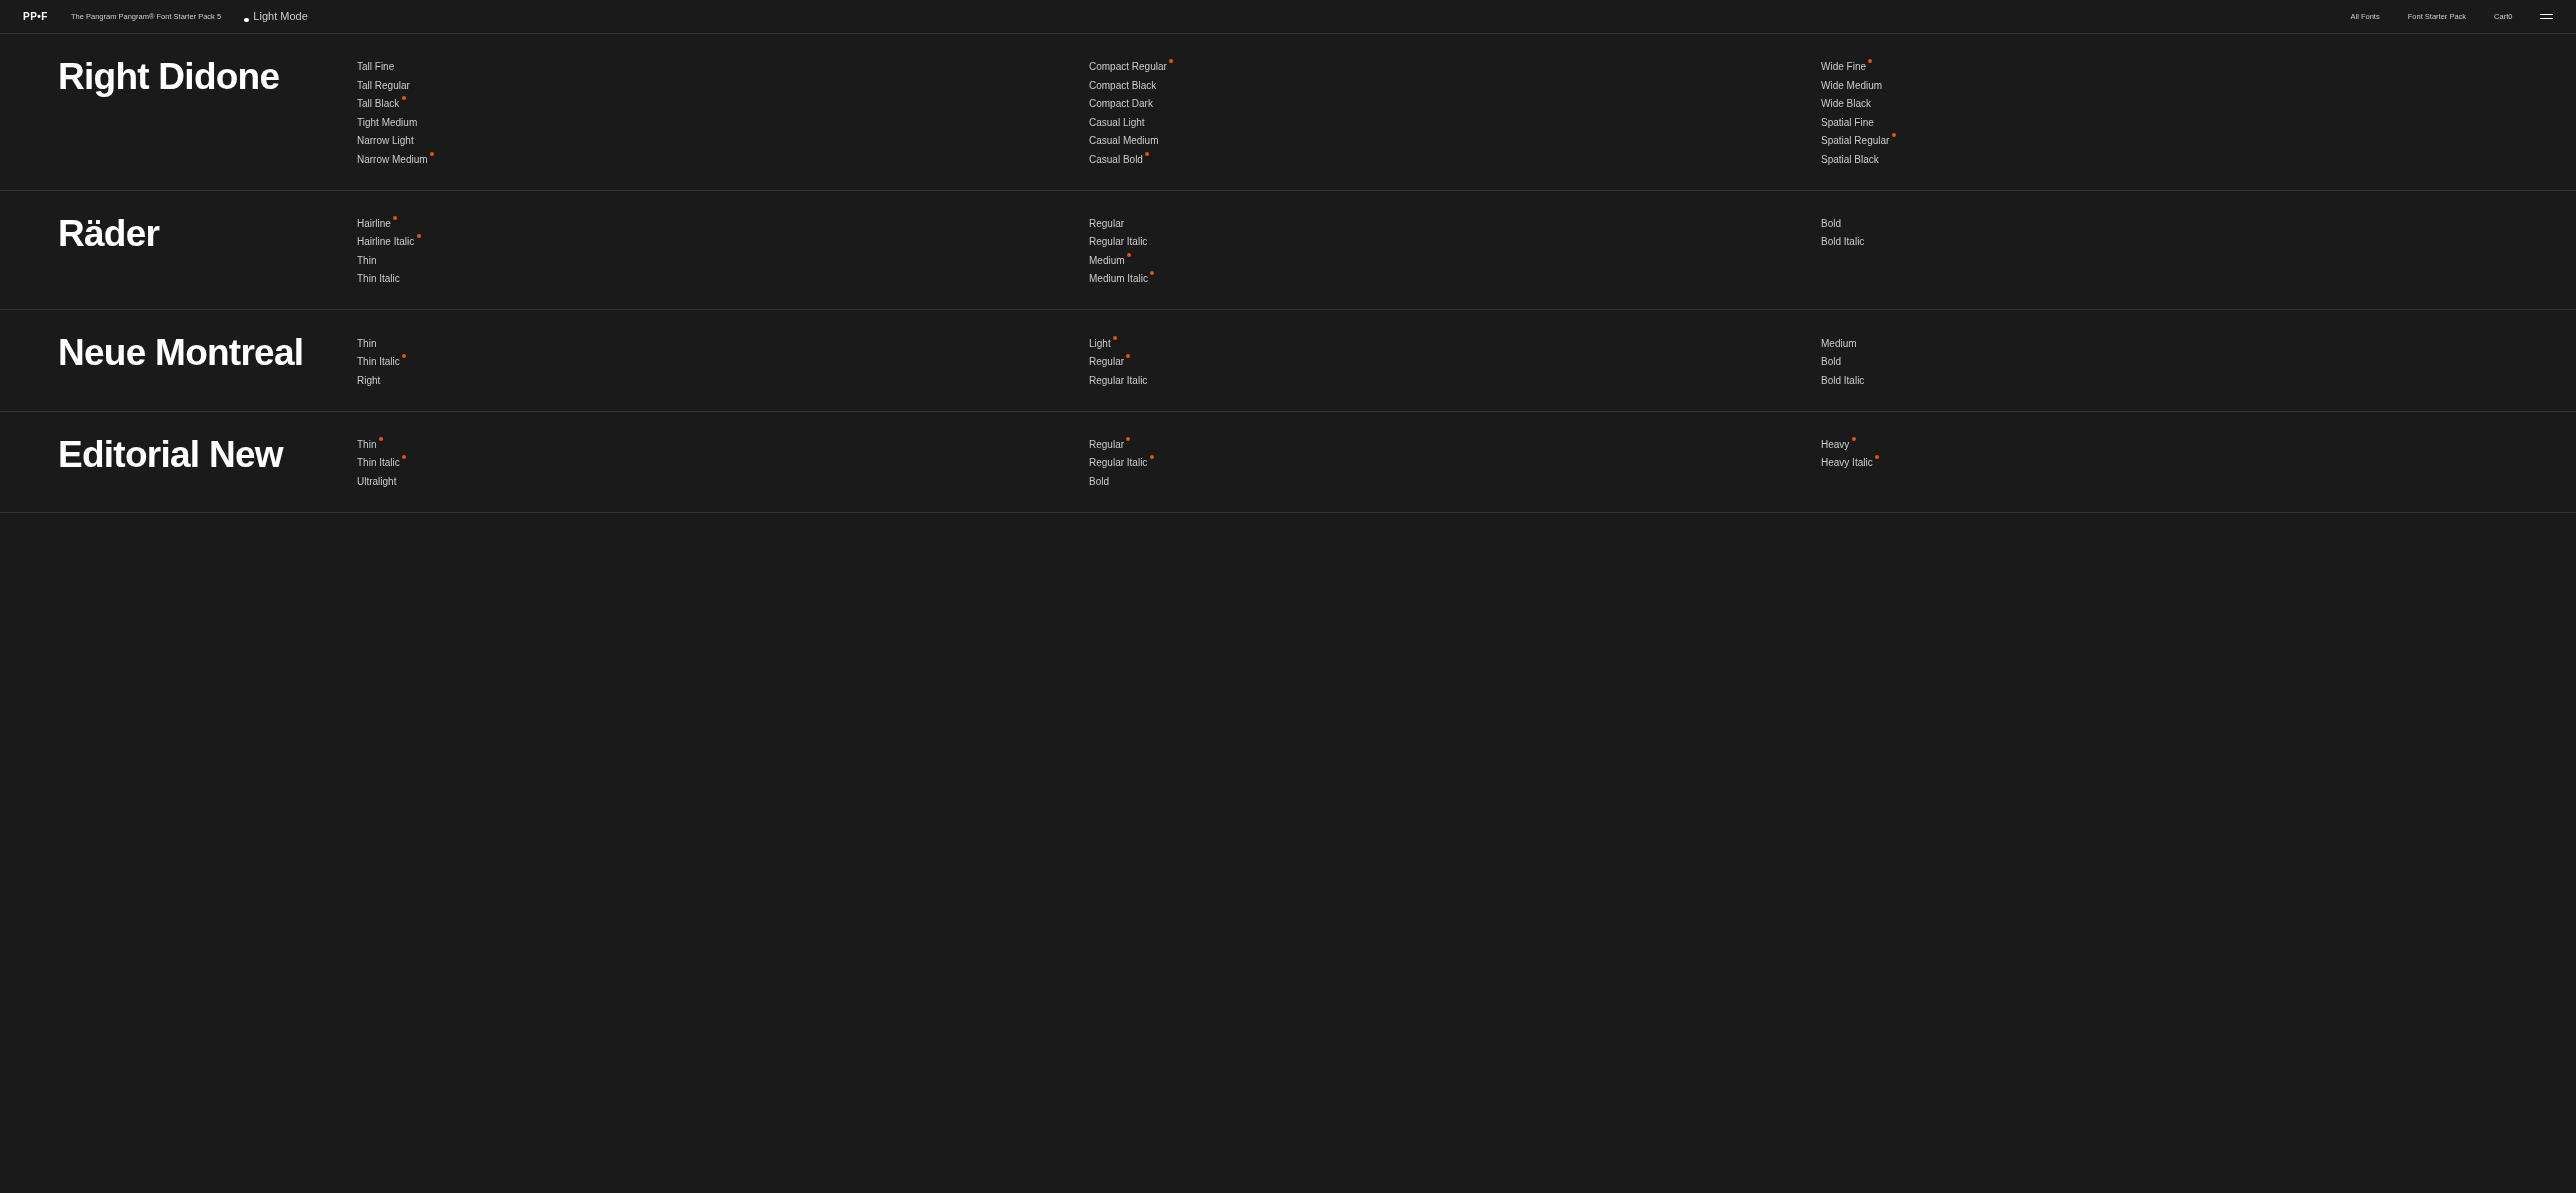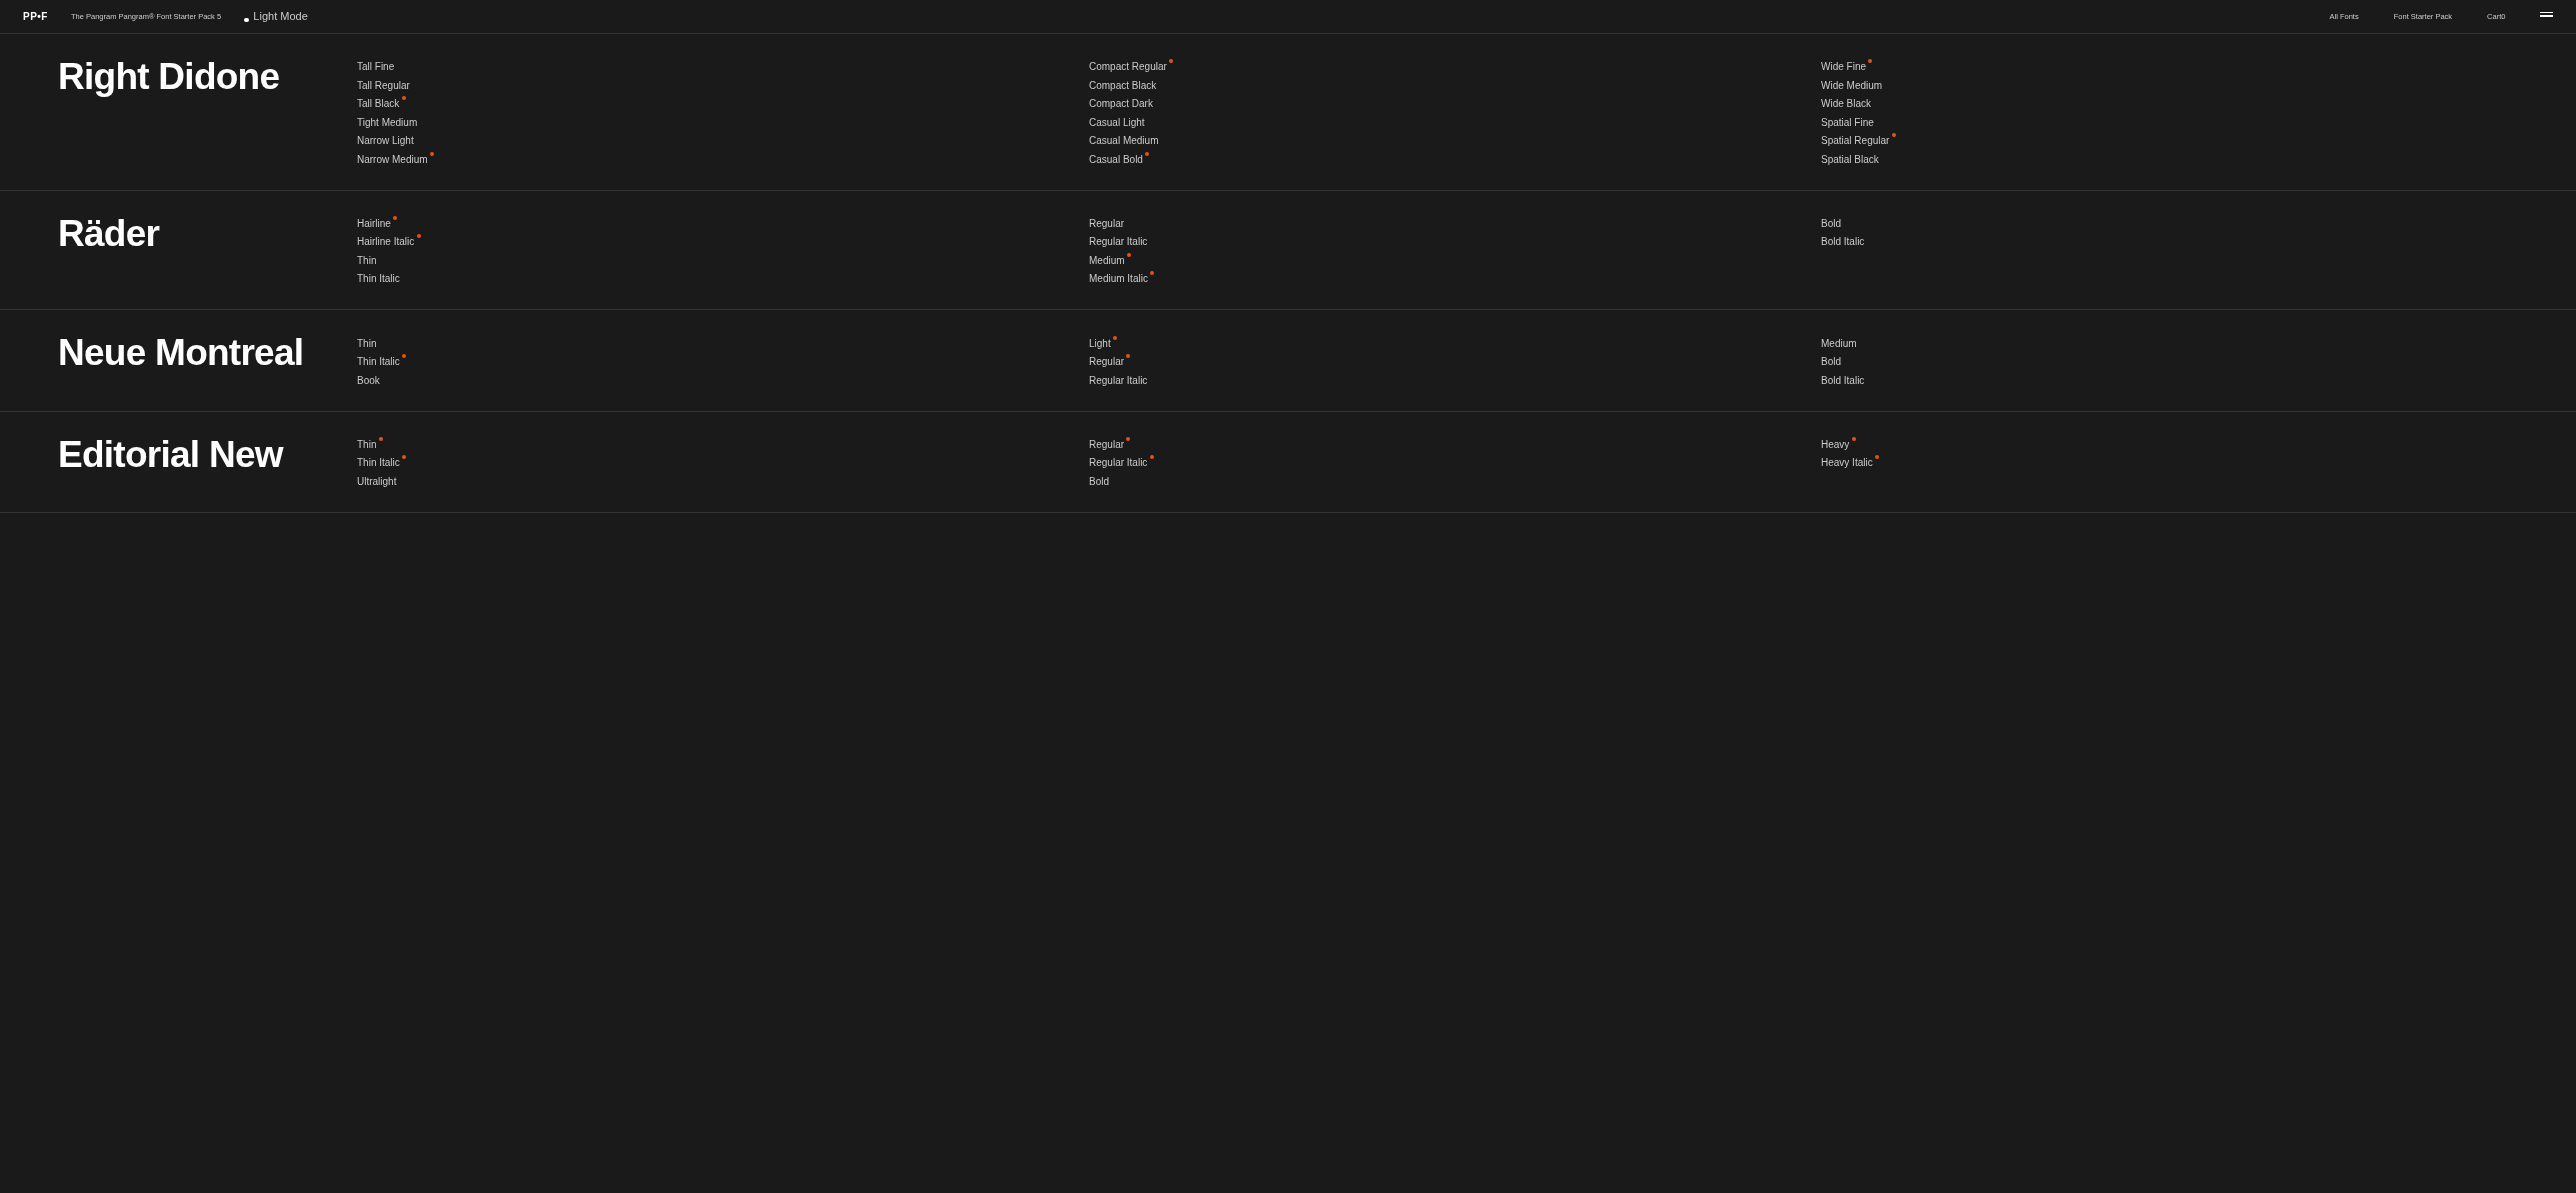--- a/index.html
+++ b/index.html
@@ -54,21 +54,22 @@
     .mode-dot {
       width: 4.6px;
       height: 4.6px;
       border-radius: 50%;
       background: #fff;
       display: inline-block;
     }
 
     .nav-right {
       display: flex;
-      gap: 35px;
+      align-items: center;
+      gap: 28px;
     }
 
     .nav-right a {
       color: #ccc;
       text-decoration: none;
       font-size: 7.5px;
     }
 
     .nav-cart {
       font-size: 7.5px;
@@ -275,21 +276,21 @@
       <div class="font-name">Neue Montreal</div>
       <div class="font-column">
         <div class="font-style-item">
           <span>Thin</span>
         </div>
         <div class="font-style-item">
           <span>Thin Italic</span>
           <span class="orange-dot"></span>
         </div>
         <div class="font-style-item">
-          <span>Book</span>
+          <span>Right</span>
         </div>
       </div>
       <div class="font-column">
         <div class="font-style-item">
           <span>Light</span>
           <span class="orange-dot"></span>
         </div>
         <div class="font-style-item">
           <span>Regular</span>
           <span class="orange-dot"></span>

